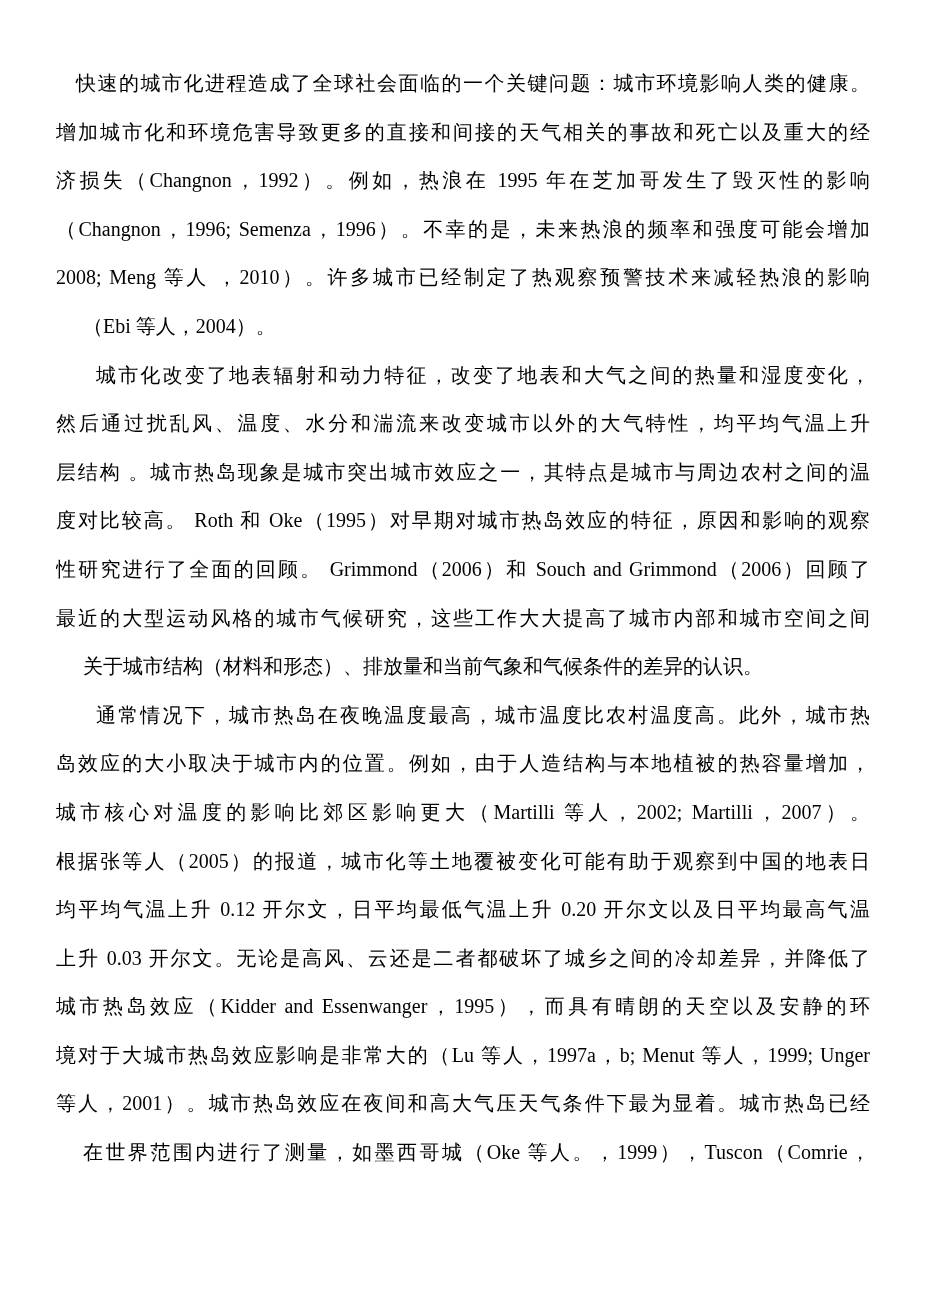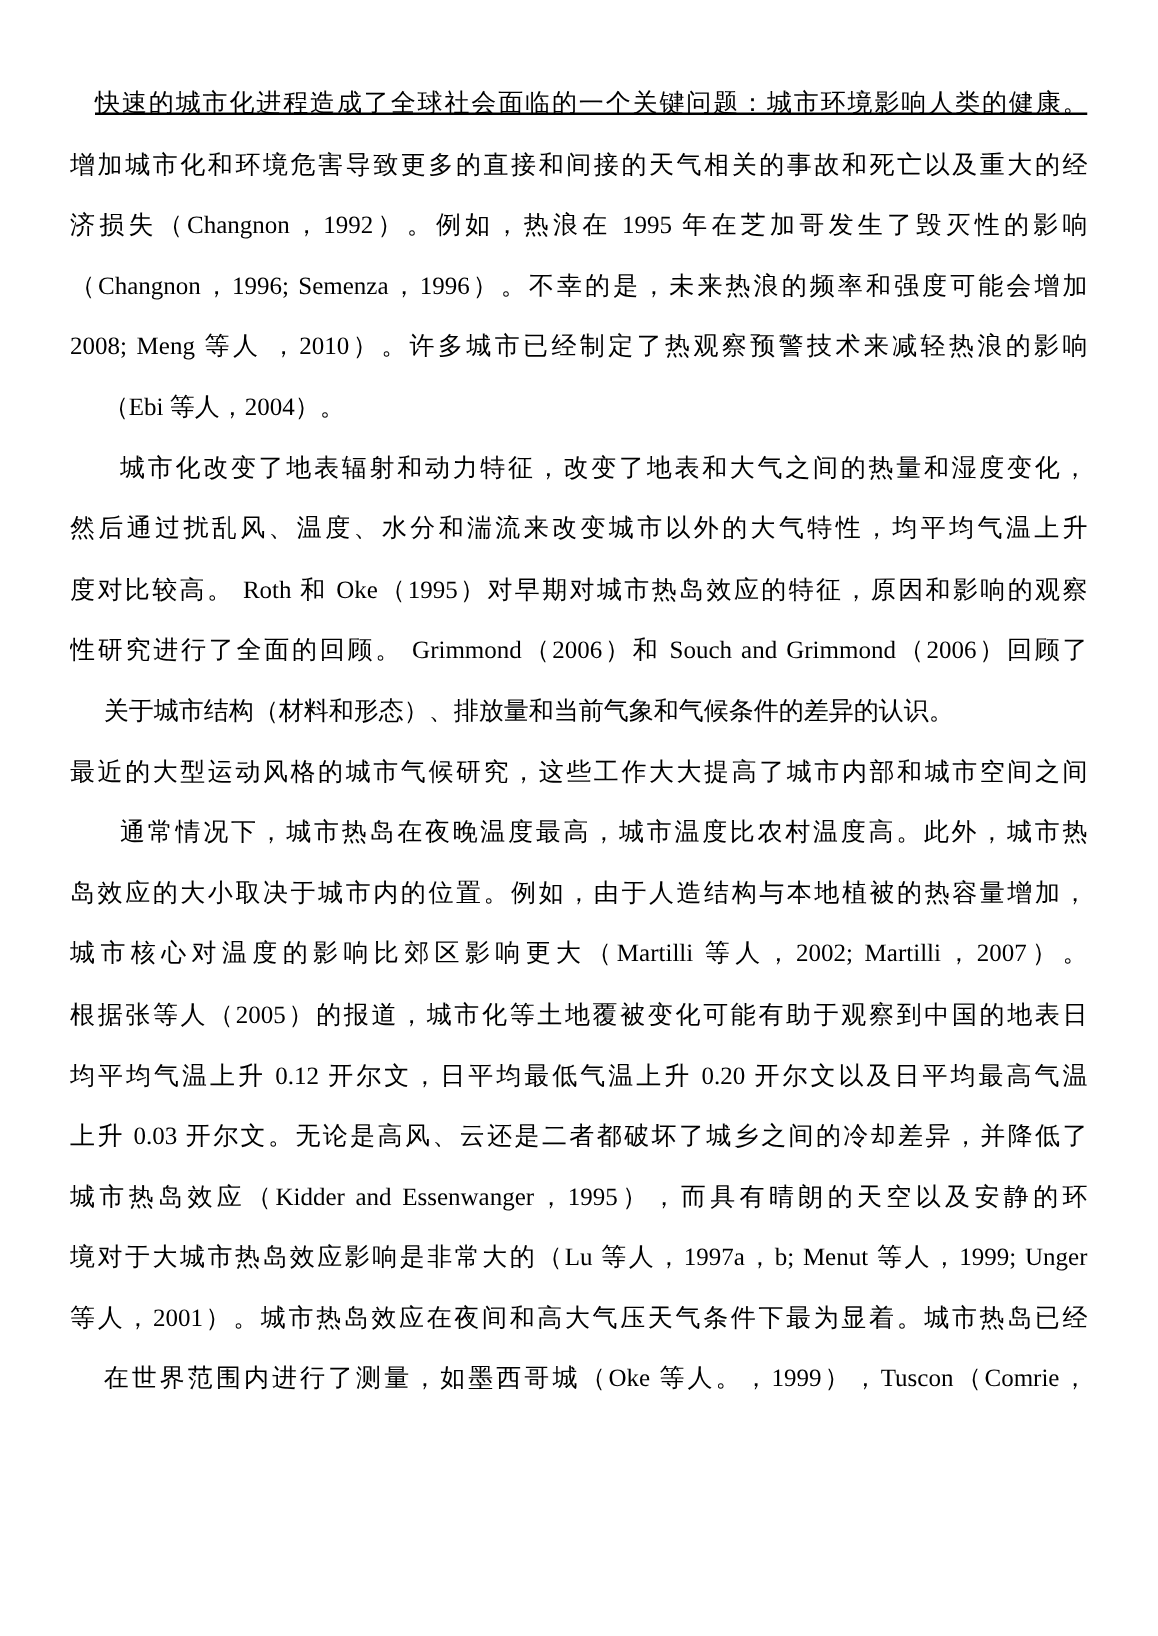--- a/index.html
+++ b/index.html
@@ -33,21 +33,20 @@
     text-align: justify;
     text-align-last: justify;
     overflow: hidden;
   }
   .line.para-last {
     text-align-last: left;
     margin-left: 27px;
   }
   .line.first-indent-1 {
     text-indent: 1em;
-    text-decoration: underline;
   }
   .line.first-indent-2 {
     text-indent: 2em;
   }
 </style>
 </head>
 <body>
 
 <div class="page">
   <div id="doc-body">
@@ -55,24 +54,25 @@
         <div class="line first-indent-1">快速的城市化进程造成了全球社会面临的一个关键问题：城市环境影响人类的健康。</div>
         <div class="line">增加城市化和环境危害导致更多的直接和间接的天气相关的事故和死亡以及重大的经</div>
         <div class="line">济损失（Changnon，1992）。例如，热浪在 1995 年在芝加哥发生了毁灭性的影响</div>
         <div class="line">（Changnon，1996; Semenza，1996）。不幸的是，未来热浪的频率和强度可能会增加</div>
         <div class="line">2008; Meng 等人 ，2010）。许多城市已经制定了热观察预警技术来减轻热浪的影响</div>
         <div class="line para-last">（Ebi 等人，2004）。</div>
       </div>
       <div class="paragraph">
         <div class="line first-indent-2">城市化改变了地表辐射和动力特征，改变了地表和大气之间的热量和湿度变化，</div>
         <div class="line">然后通过扰乱风、温度、水分和湍流来改变城市以外的大气特性，均平均气温上升</div>
+        <div class="line">层结构 。城市热岛现象是城市突出城市效应之一，其特点是城市与周边农村之间的温</div>
         <div class="line">度对比较高。 Roth 和 Oke（1995）对早期对城市热岛效应的特征，原因和影响的观察</div>
         <div class="line">性研究进行了全面的回顾。 Grimmond（2006）和 Souch and Grimmond（2006）回顾了</div>
+        <div class="line">最近的大型运动风格的城市气候研究，这些工作大大提高了城市内部和城市空间之间</div>
         <div class="line para-last">关于城市结构（材料和形态）、排放量和当前气象和气候条件的差异的认识。</div>
-        <div class="line">最近的大型运动风格的城市气候研究，这些工作大大提高了城市内部和城市空间之间</div>
       </div>
       <div class="paragraph">
         <div class="line first-indent-2">通常情况下，城市热岛在夜晚温度最高，城市温度比农村温度高。此外，城市热</div>
         <div class="line">岛效应的大小取决于城市内的位置。例如，由于人造结构与本地植被的热容量增加，</div>
         <div class="line">城市核心对温度的影响比郊区影响更大（Martilli 等人，2002; Martilli，2007）。</div>
         <div class="line">根据张等人（2005）的报道，城市化等土地覆被变化可能有助于观察到中国的地表日</div>
         <div class="line">均平均气温上升 0.12 开尔文，日平均最低气温上升 0.20 开尔文以及日平均最高气温</div>
         <div class="line">上升 0.03 开尔文。无论是高风、云还是二者都破坏了城乡之间的冷却差异，并降低了</div>
         <div class="line">城市热岛效应（Kidder and Essenwanger，1995），而具有晴朗的天空以及安静的环</div>
         <div class="line">境对于大城市热岛效应影响是非常大的（Lu 等人，1997a，b; Menut 等人，1999; Unger</div>

